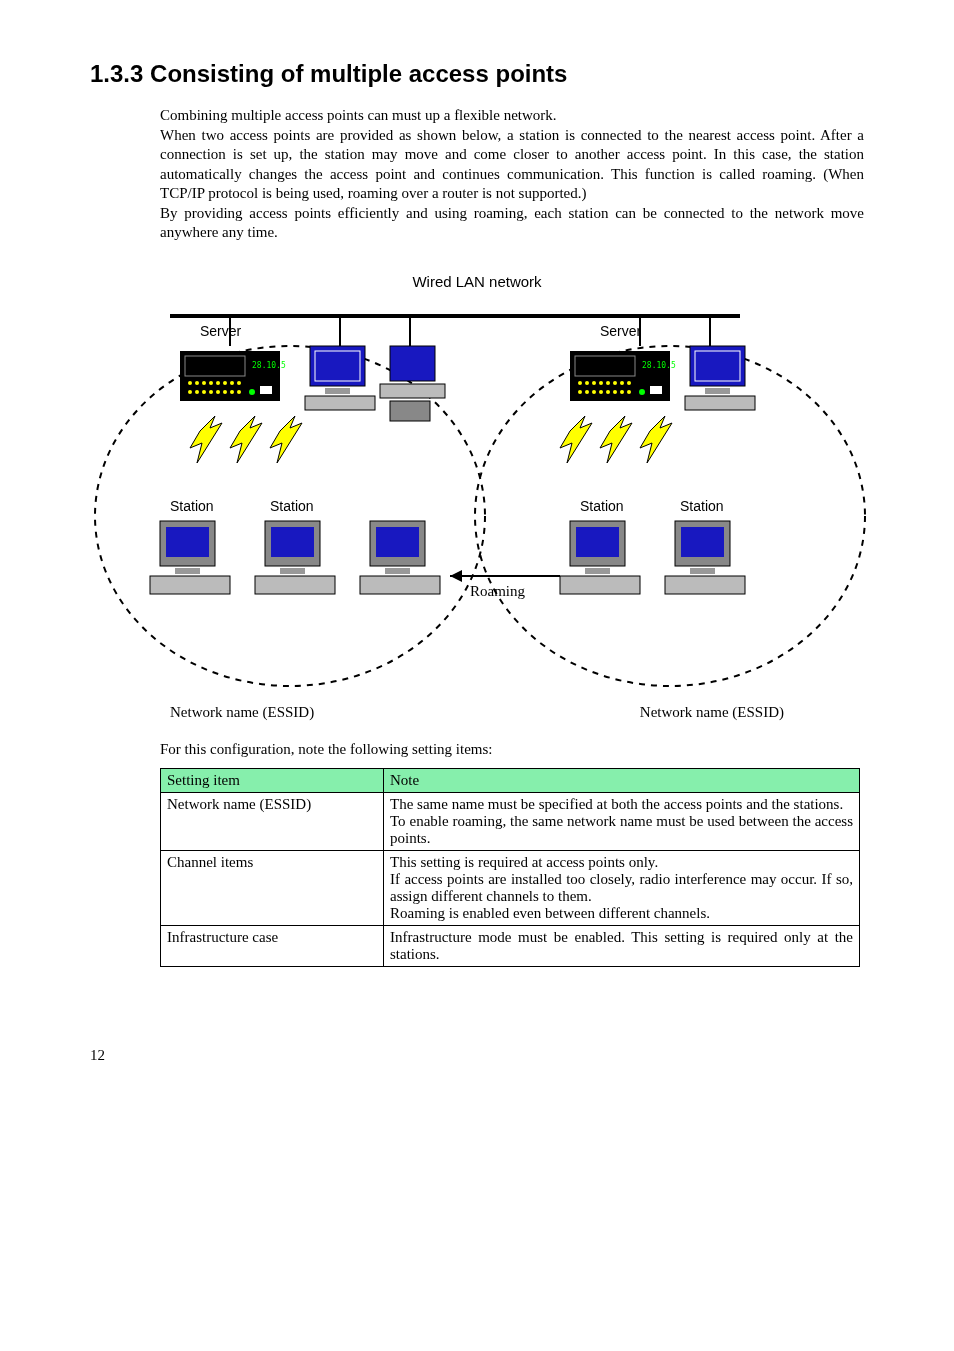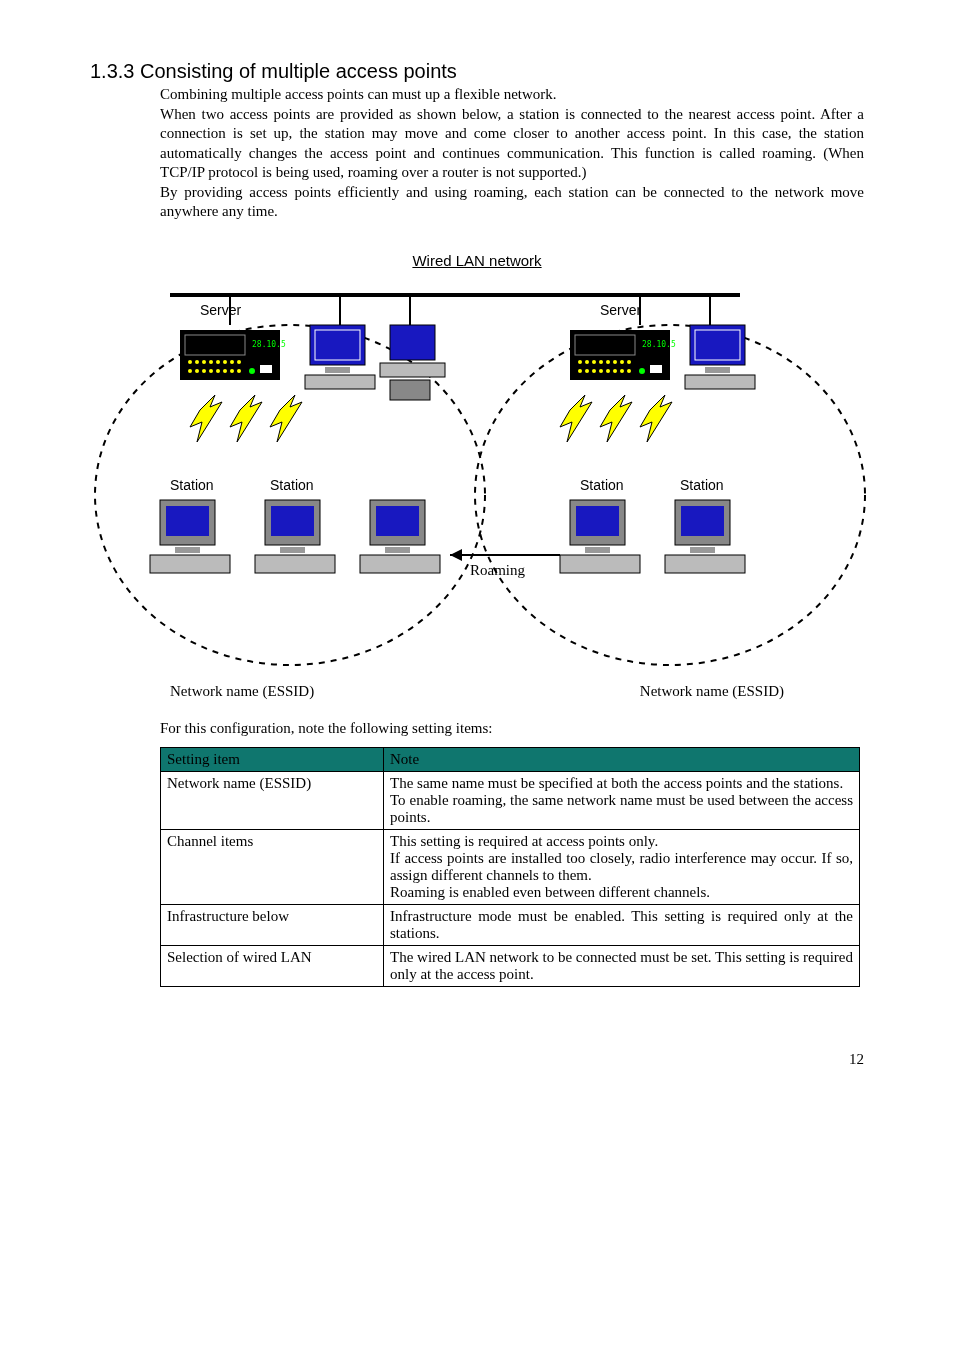--- a/index.html
+++ b/index.html
@@ -7,38 +7,37 @@
     font-size: 15px;
     color: #000;
     background: #fff;
     margin: 0;
     padding: 60px 90px 40px 90px;
     width: 954px;
     box-sizing: border-box;
   }
   .section-heading {
     font-family: Arial, Helvetica, sans-serif;
-    font-size: 20px;
-    font-weight: normal;
-    margin: 0 0 2px 0;
+    font-size: 24px;
+    font-weight: bold;
+    margin: 0 0 18px 0;
   }
   .body-text {
     margin: 0 0 0 70px;
     line-height: 1.3;
     text-align: justify;
   }
   .diagram-wrap {
     margin: 30px 0 20px 0;
     text-align: center;
   }
   .diagram-title {
     font-family: Arial, Helvetica, sans-serif;
     font-size: 15px;
     margin-bottom: 6px;
-    text-decoration: underline;
   }
   svg { display: block; margin: 0 auto; }
   .essid-row {
     display: flex;
     justify-content: space-between;
     margin: 8px 80px 0 80px;
     font-size: 15px;
   }
   .note-intro {
     margin: 14px 0 10px 70px;
@@ -51,26 +50,26 @@
     font-size: 15px;
   }
   table.settings th, table.settings td {
     border: 1px solid #000;
     padding: 3px 6px;
     text-align: left;
     vertical-align: top;
     font-weight: normal;
   }
   table.settings th {
-    background: #0f766e;
+    background: #86efac;
   }
   table.settings td.note-cell { text-align: justify; }
   .page-num {
-    text-align: right;
-    margin-top: 64px;
+    text-align: left;
+    margin-top: 80px;
     font-size: 15px;
   }
 </style>
 </head>
 <body>
 
 <h2 class="section-heading">
   <span>1.3.3</span>
   <span>Consisting of multiple access points</span>
 </h2>
@@ -239,23 +238,19 @@
   </tr>
   <tr>
     <td>Network name (ESSID)</td>
     <td class="note-cell">The same name must be specified at both the access points and the stations.<br>To enable roaming, the same network name must be used between the access points.</td>
   </tr>
   <tr>
     <td>Channel items</td>
     <td class="note-cell">This setting is required at access points only.<br>If access points are installed too closely, radio interference may occur.  If so, assign different channels to them.<br>Roaming is enabled even between different channels.</td>
   </tr>
   <tr>
-    <td>Infrastructure below</td>
+    <td>Infrastructure case</td>
     <td class="note-cell">Infrastructure mode must be enabled.  This setting is required only at the stations.</td>
-  </tr>
-  <tr>
-    <td>Selection of wired LAN</td>
-    <td class="note-cell">The wired LAN network to be connected must be set.  This setting is required only at the access point.</td>
   </tr>
 </tbody>
   </table>
 
 <div class="page-num">12</div>
 
 </body></html>

